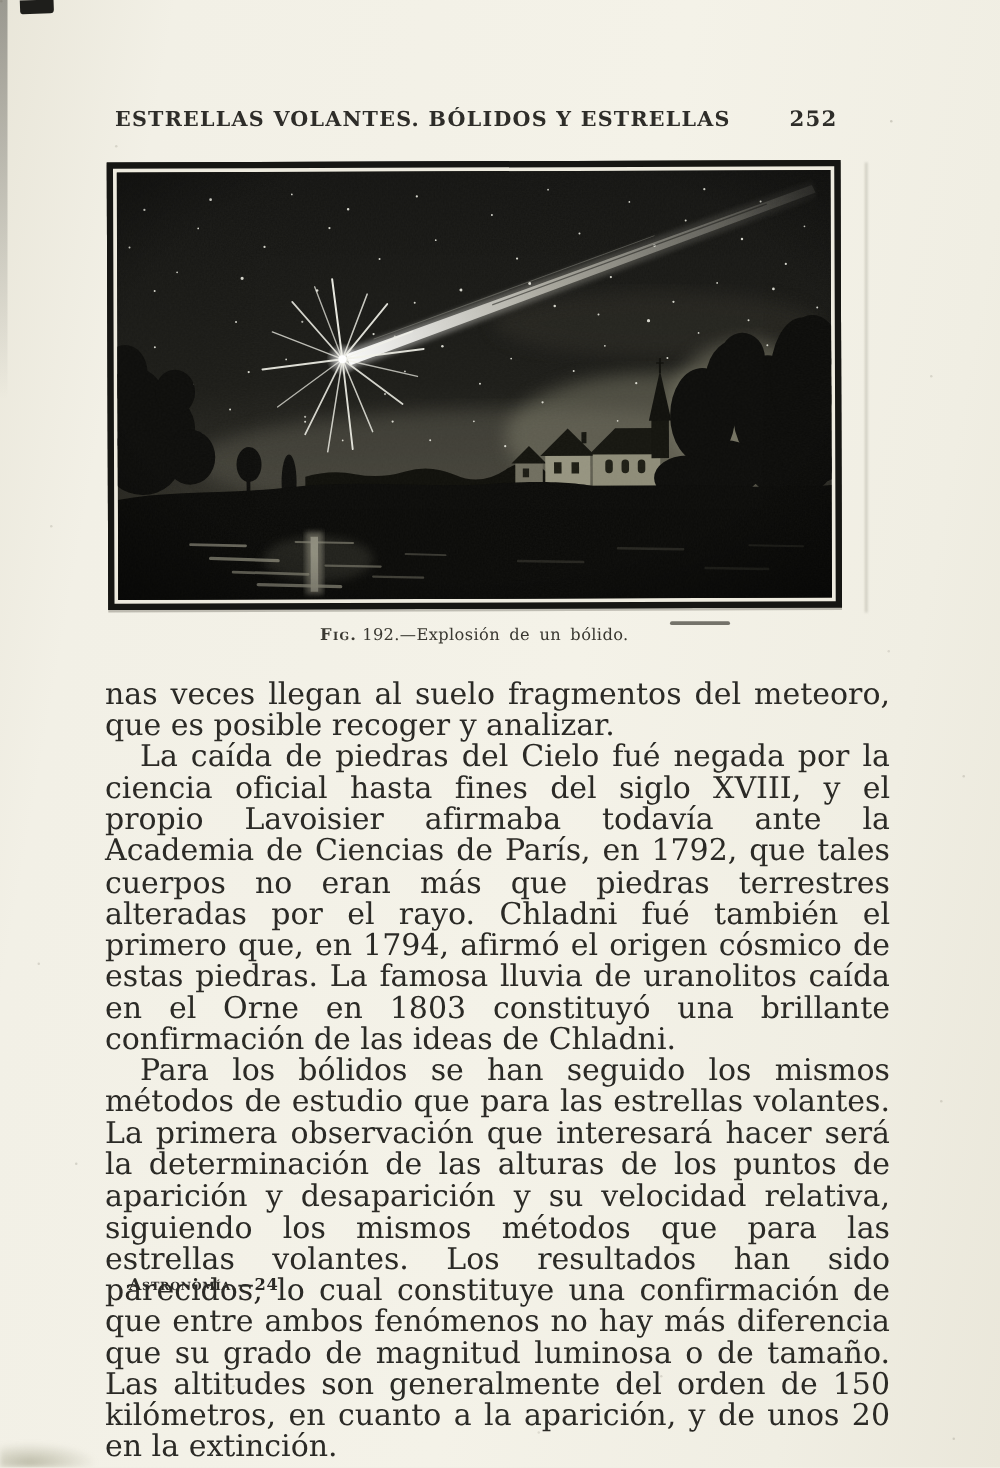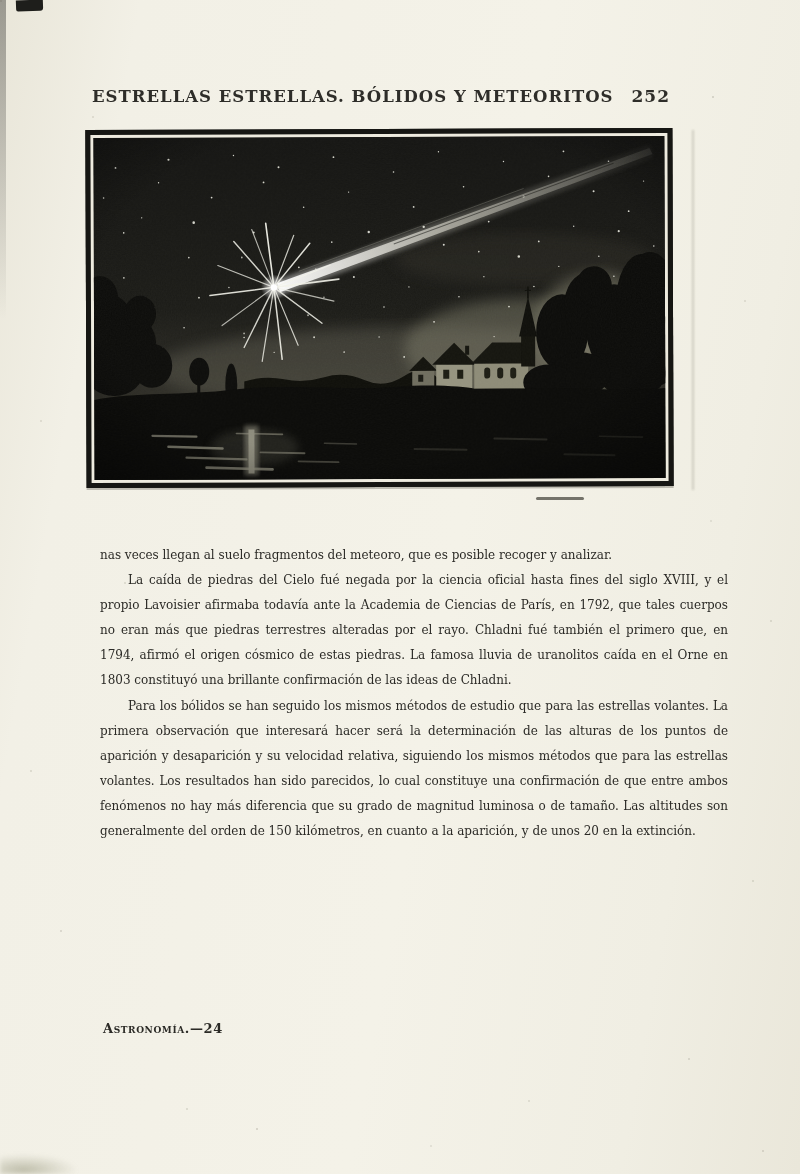--- a/index.html
+++ b/index.html
@@ -52,22 +52,22 @@
   .figure-inner svg{display:block;width:100%;height:100%;}
 
   .figure-caption{
     position:absolute;left:86px;top:501px;width:587px;text-align:center;
     font-size:13px;color:#3a3831;letter-spacing:.3px;word-spacing:3px;
   }
   .caption-label{font-variant:small-caps;font-weight:bold;letter-spacing:1px;}
   .caption-text{margin-left:4px;}
 
   .body-text{
-    position:absolute;left:100px;top:543px;width:628px;
-    font-size:12px;line-height:25.1px;color:#2b2a26;
+    position:absolute;left:84px;top:543px;width:628px;
+    font-size:24px;line-height:25.1px;color:#2b2a26;
     text-align:justify;
   }
   .body-text p{margin:0;}
   .body-text p.indent{text-indent:28px;}
 
   .footer-sig{
     position:absolute;left:103px;top:1021px;
     font-size:13px;font-weight:bold;font-variant:small-caps;
     letter-spacing:.6px;color:#2b2a26;
   }
@@ -77,21 +77,21 @@
 
 <div class="page">
 
   <div class="artifact artifact-topleft"></div>
   <div class="artifact artifact-leftedge"></div>
   <div class="artifact artifact-bottomleft"></div>
   <div class="artifact artifact-dash"></div>
   <div class="artifact artifact-crease"></div>
 
   <header class="page-header">
-    <span class="header-title">ESTRELLAS ESTRELLAS. BÓLIDOS Y METEORITOS</span>
+    <span class="header-title">ESTRELLAS VOLANTES. BÓLIDOS Y ESTRELLAS</span>
     <span class="page-number">252</span>
   </header>
 
   <figure class="figure-frame">
     <div class="figure-inner">
       <svg viewBox="0 0 571 342" preserveAspectRatio="none">
         <defs>
           <linearGradient id="skyGrad" x1="0" y1="0" x2="0" y2="1">
             <stop offset="0" stop-color="#141412"></stop>
             <stop offset="0.5" stop-color="#1b1b17"></stop>
@@ -315,20 +315,23 @@
             <line x1="505" y1="300" x2="548" y2="301" stroke-width="1.6" opacity="0.3"></line>
           </g>
         </g>
 
         <rect x="0" y="0" width="571" height="342" filter="url(#grainF)" opacity="0.08"></rect>
         <rect x="0" y="0" width="571" height="342" fill="url(#vignette)"></rect>
       </svg>
     </div>
   </figure>
 
+  <div class="figure-caption">
+    <span class="caption-label">Fig.</span><span class="caption-text">192.—Explosión de un bólido.</span>
+  </div>
 
   <main class="body-text">
     <p class="para">nas veces llegan al suelo fragmentos del meteoro, que es posible recoger y analizar.</p>
     <p class="para indent">La caída de piedras del Cielo fué negada por la ciencia oficial hasta fines del siglo XVIII, y el propio Lavoisier afirmaba todavía ante la Academia de Ciencias de París, en 1792, que tales cuerpos no eran más que piedras terrestres alteradas por el rayo. Chladni fué también el primero que, en 1794, afirmó el origen cósmico de estas piedras. La famosa lluvia de uranolitos caída en el Orne en 1803 constituyó una brillante confirmación de las ideas de Chladni.</p>
     <p class="para indent">Para los bólidos se han seguido los mismos métodos de estudio que para las estrellas volantes. La primera observación que interesará hacer será la determinación de las alturas de los puntos de aparición y desaparición y su velocidad relativa, siguiendo los mismos métodos que para las estrellas volantes. Los resultados han sido parecidos, lo cual constituye una confirmación de que entre ambos fenómenos no hay más diferencia que su grado de magnitud luminosa o de tamaño. Las altitudes son generalmente del orden de 150 kilómetros, en cuanto a la aparición, y de unos 20 en la extinción.</p>
   </main>
 
   <div class="footer-sig">Astronomía.—24</div>
 
 </div>

